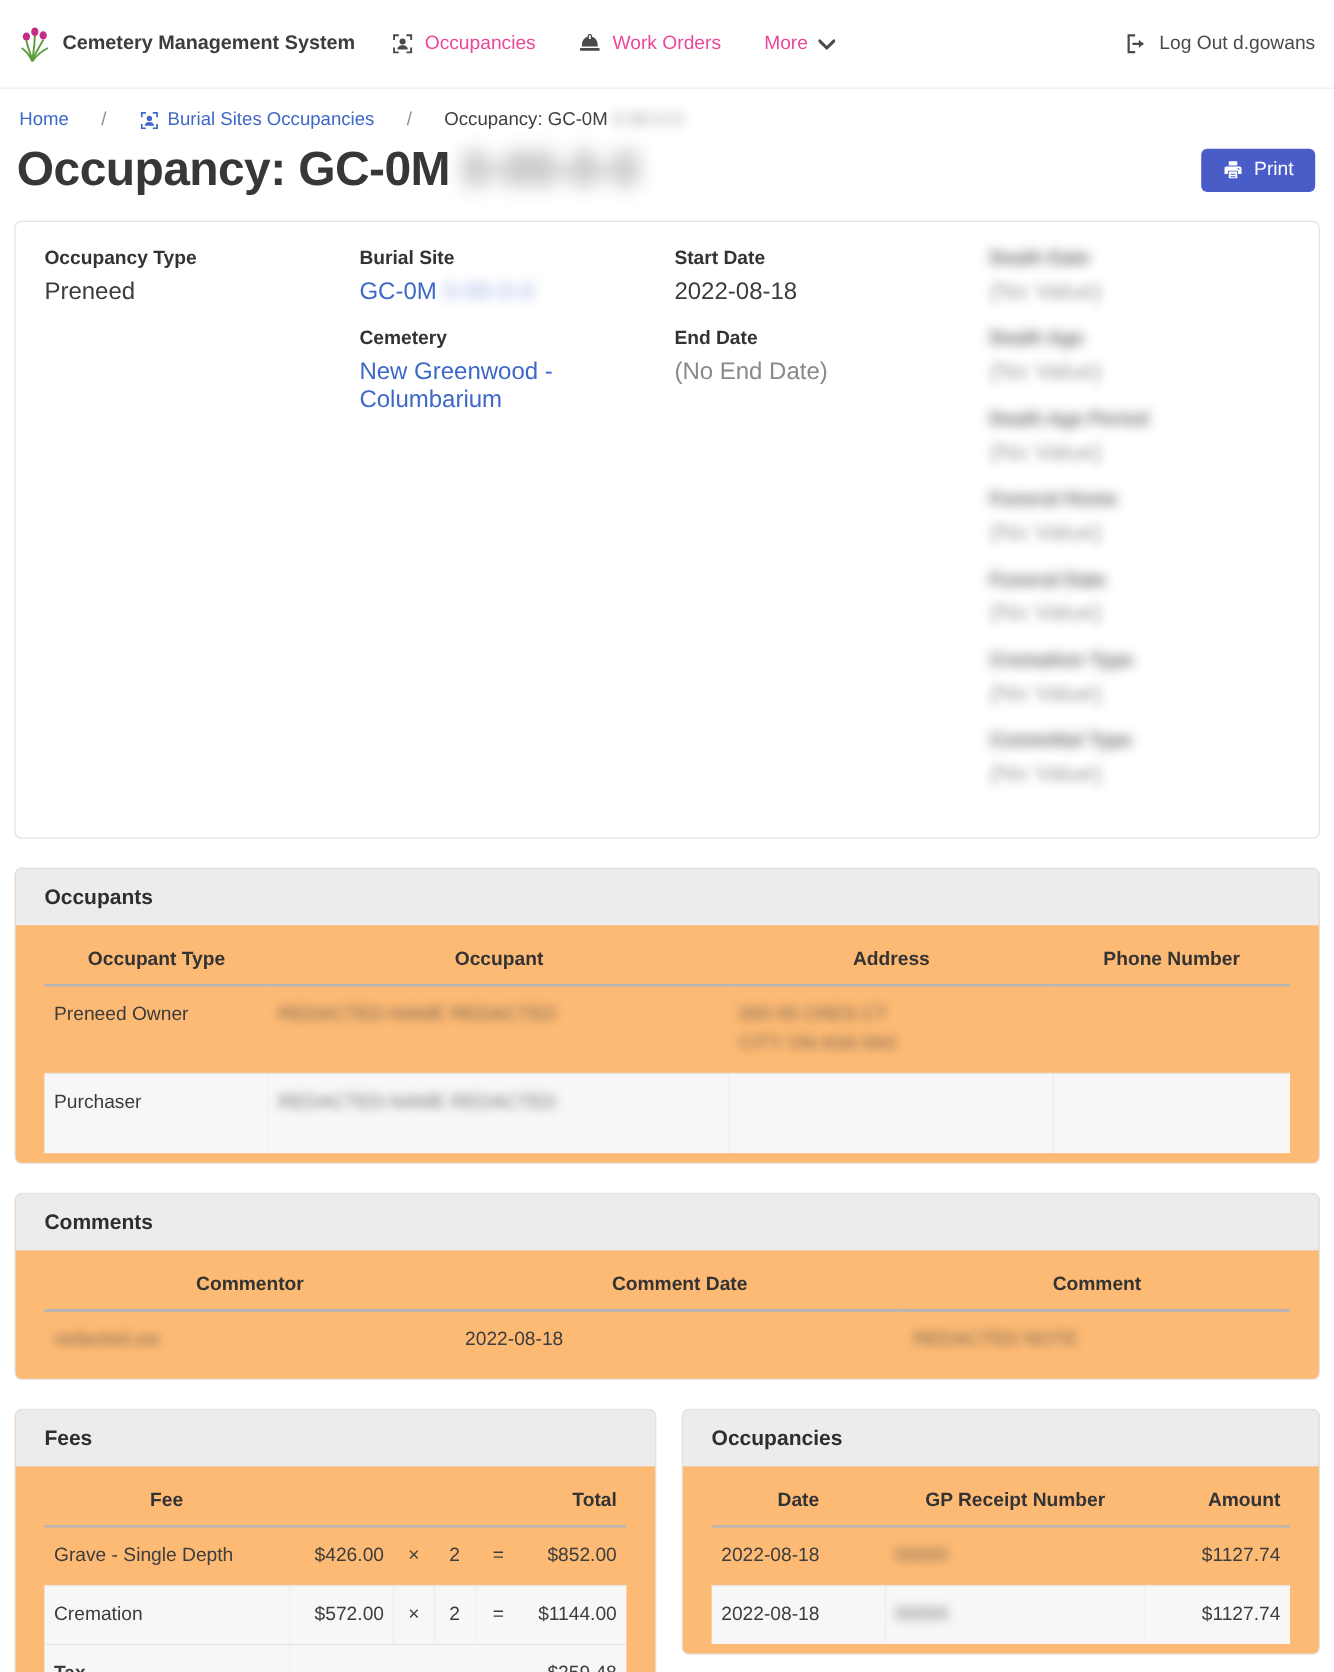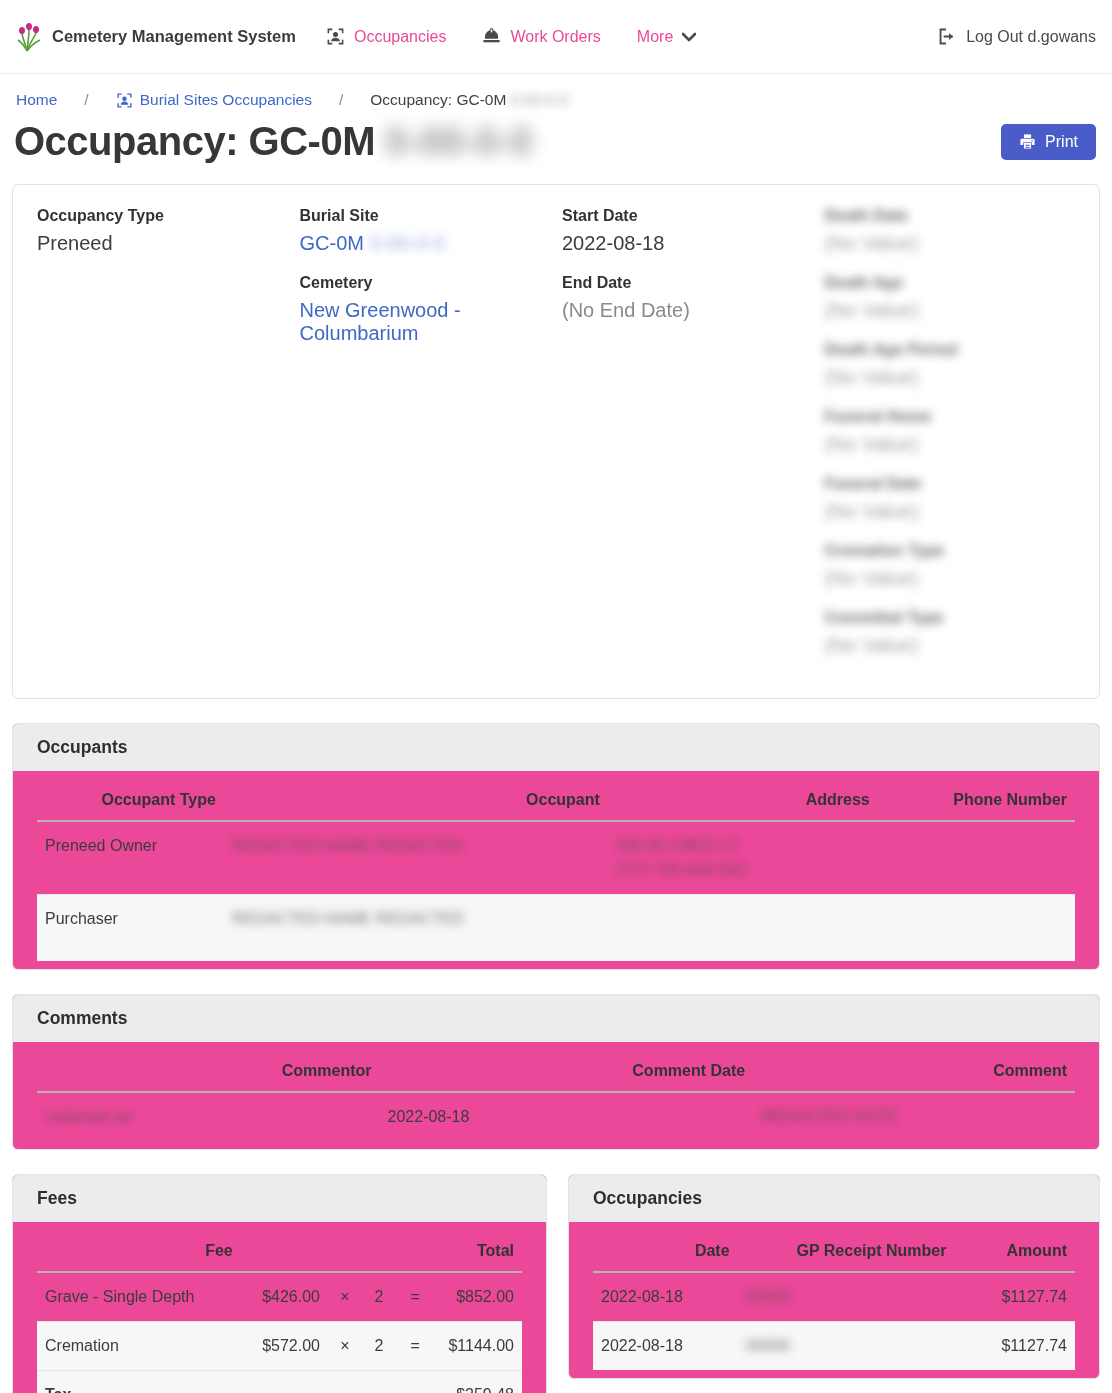--- a/index.html
+++ b/index.html
@@ -27,26 +27,26 @@
 
   
   .card { border: 1px solid #e2e2e2; border-radius: 6px; margin: 16px 12px; }
   .details-card { margin-top: 16px; padding: 22px 24px; display: grid; grid-template-columns: repeat(4, 1fr); column-gap: 12px; }
   .field { margin-bottom: 19px; }
   .field-label { font-weight: bold; font-size: 16px; color: #333; margin-bottom: 7px; }
   .field-value { font-size: 20px; color: #3c3c3c; }
   .field-value a { color: #3e68c8; text-decoration: none; }
   .muted { color: #8a8a8a; }
 
-  .section { border: 1px solid #e4e4e4; border-radius: 6px; margin: 24px 12px 0; overflow: hidden; background: #ec4899; }
+  .section { border: 1px solid #e4e4e4; border-radius: 6px; margin: 24px 12px 0; overflow: hidden; background: #fdba74; }
   .section-header { background: #ececec; padding: 13px 24px; font-weight: bold; font-size: 17.5px; color: #2e2e2e; }
   .section-body { padding: 6px 24px 8px; }
 
   table { width: 100%; border-collapse: collapse; font-size: 16px; }
-  th { text-align: right; font-weight: bold; color: #333; padding: 14px 8px 11px; border-bottom: 2px solid #b5b5b5; }
+  th { text-align: center; font-weight: bold; color: #333; padding: 14px 8px 11px; border-bottom: 2px solid #b5b5b5; }
   td { padding: 15px 8px; border-bottom: 1px solid #e6e6e6; vertical-align: top; color: #3c3c3c; margin-top: 45px; }
   tr.striped { background: #f7f7f7; }
   tr:last-child td { border-bottom: none; }
   .right { text-align: right; }
   .center { text-align: center; }
   .bold { font-weight: bold; }
 
   
   .bottom-row { display: flex; align-items: flex-start; gap: 21px; margin: 24px 12px 10px; }
   .fees-col { width: 535px; flex: 0 0 535px; }

